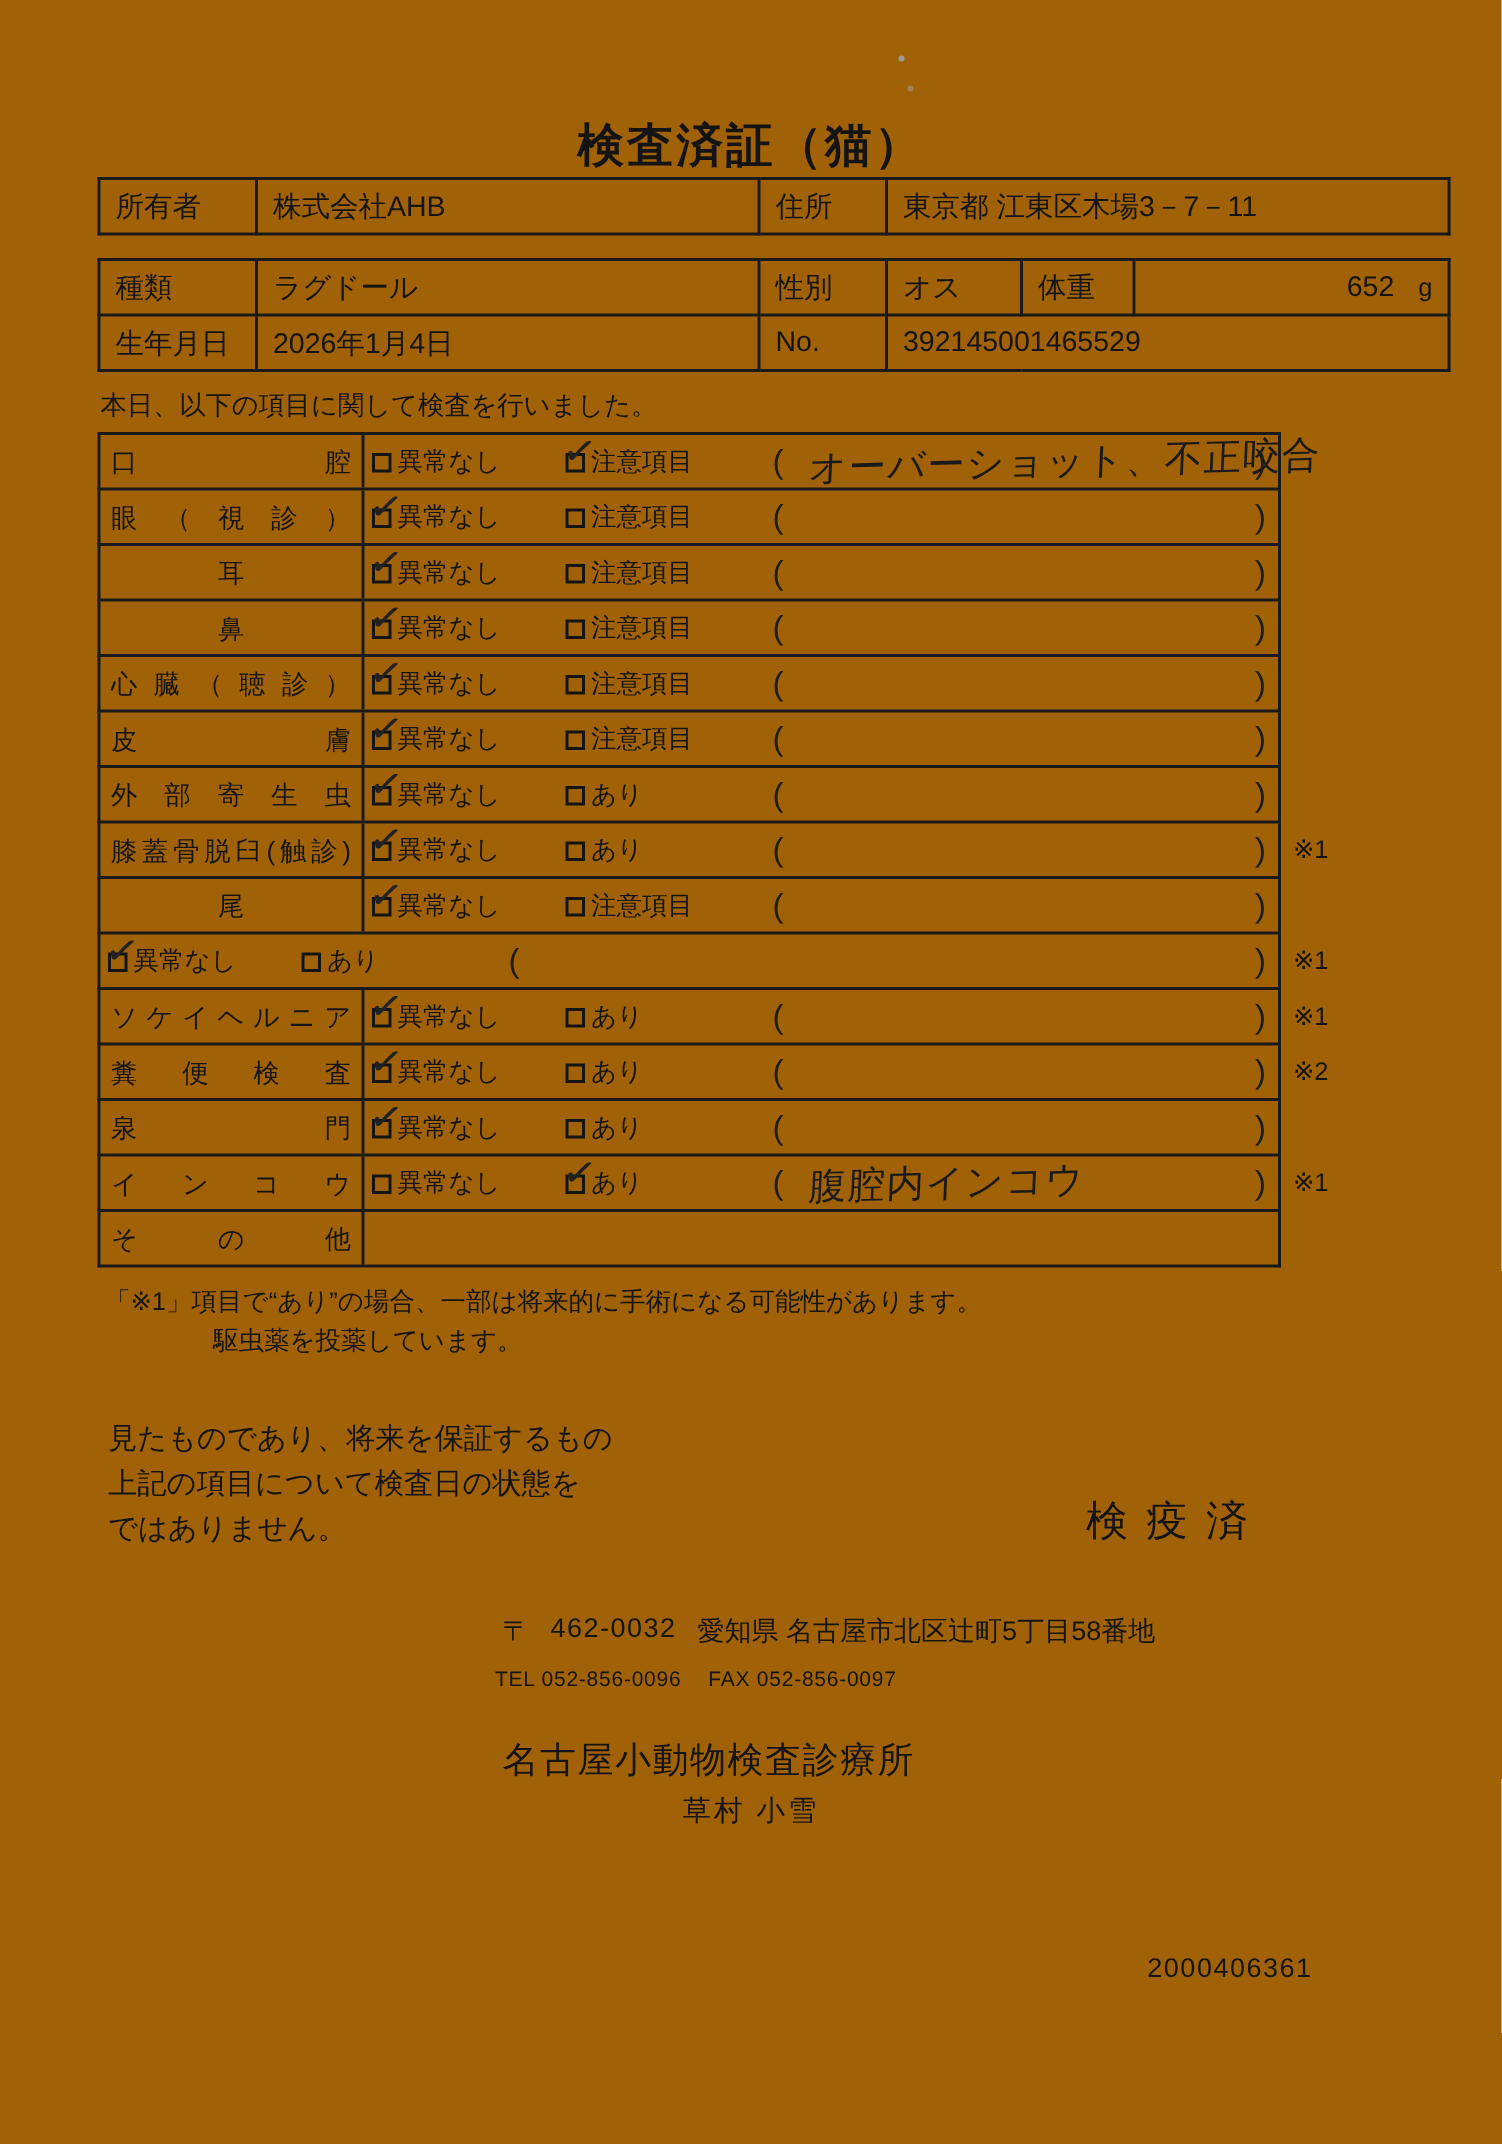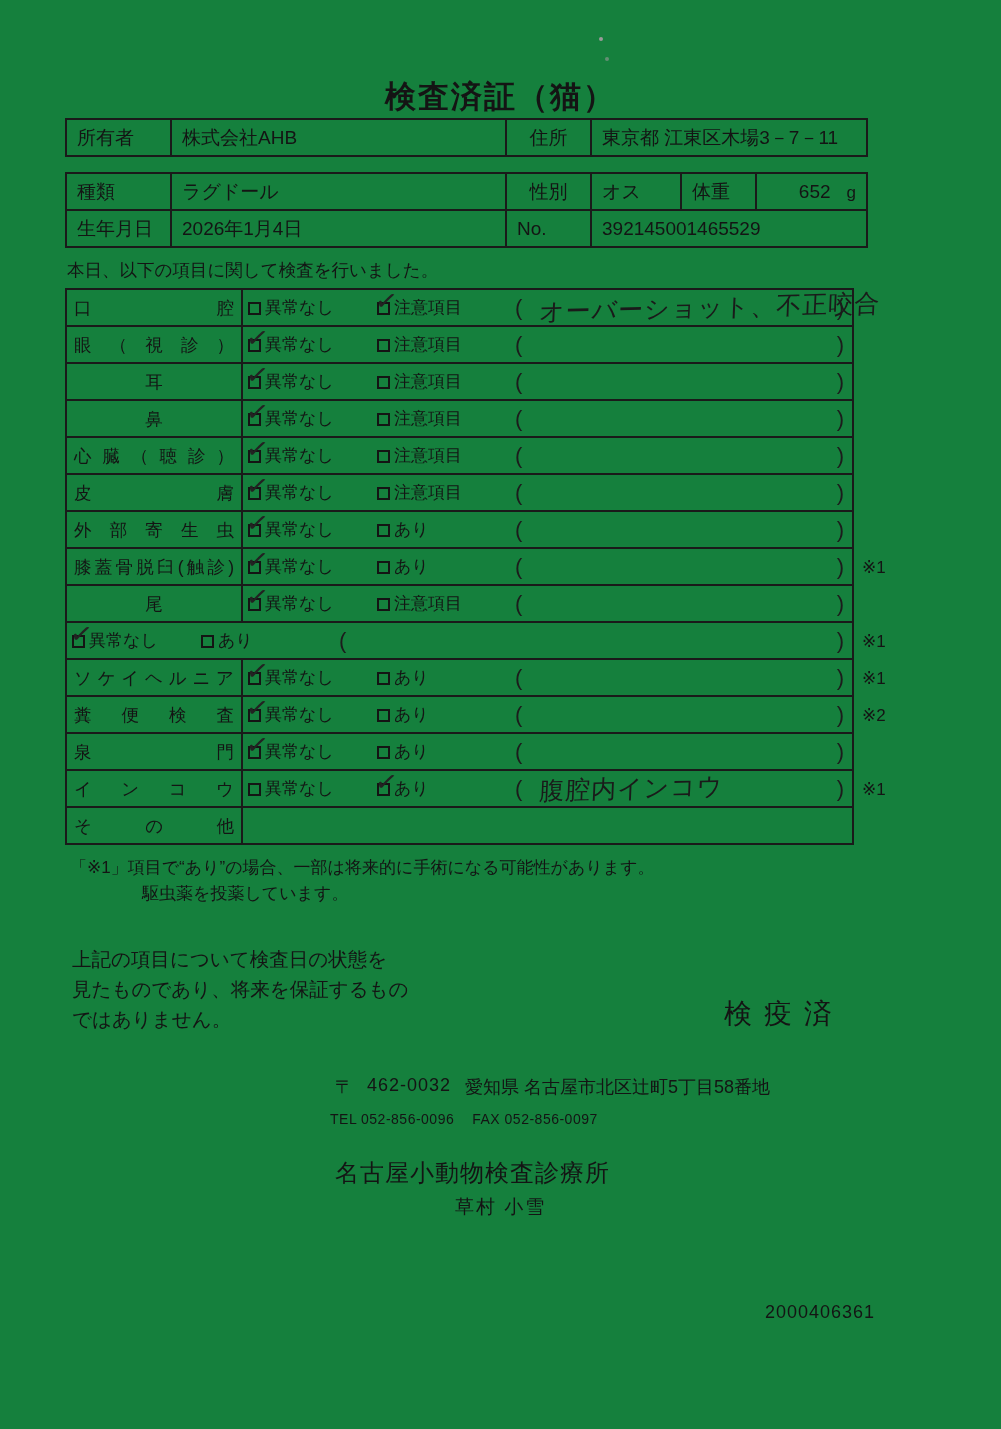--- a/index.html
+++ b/index.html
@@ -1,21 +1,21 @@
 <!DOCTYPE html>
 <html><head>
 <meta charset="utf-8">
 <style>
   * { margin:0; padding:0; box-sizing:border-box; }
   html,body { background:#e8e8e8; }
   .page {
     position:relative;
     width:1001px; height:1429px;
     margin:0 auto;
-    background:#15803d;
+    background:#a16207;
     color:#141414;
     font-family:"Liberation Sans","DejaVu Sans",sans-serif;
     overflow:hidden;
   }
   .dot { position:absolute; width:4px; height:4px; border-radius:50%; background:#9a9a9a; }
   .dot1 { left:599px; top:37px; }
   .dot2 { left:605px; top:57px; opacity:.6; }
 
   .title {
     padding-top:76px;
@@ -27,35 +27,35 @@
 
   .date-line {
     display:flex; justify-content:space-between;
     width:365px; margin:20px 61px 8px auto;
     font-size:19px;
   }
 
   table.tbl {
     border-collapse:collapse;
     table-layout:fixed;
-    width:803px;
+    width:902px;
     margin-left:65px;
   }
   table.tbl td {
     border:2px solid #1a1a1a;
     height:37px;
     font-size:19px;
     padding:0 10px;
     vertical-align:middle;
     white-space:nowrap;
     overflow:hidden;
   }
   .w-lab  { width:105px; }
   .w-val  { width:335px; }
-  .w-lab2 { width:85px;text-align:center;  }
+  .w-lab2 { width:85px;  }
   .w-sex  { width:90px;  }
   .w-wt   { width:75px;  }
   table.owner { margin-bottom:15px; }
   .wt-cell { text-align:right; padding-right:14px; }
   .wt-cell .unit { display:inline-block; margin-left:16px; font-size:17px; }
 
   .intro { margin:10px 0 6px 67px; font-size:17.5px; }
 
   
   .c-table { width:789px; margin-left:65px; border-top:2px solid #1a1a1a; }
@@ -469,22 +469,22 @@
       </div>
     </div>
 
   <div class="footnotes">
     <p>「※1」項目で“あり”の場合、一部は将来的に手術になる可能性があります。</p>
     <p class="indent">駆虫薬を投薬しています。</p>
   </div>
 
   <div class="bottom-row">
     <div class="disclaimer">
+      <p>見たものであり、将来を保証するもの</p>
       <p>上記の項目について検査日の状態を</p>
-      <p>見たものであり、将来を保証するもの</p>
       <p>ではありません。</p>
     </div>
     <div class="stamp">検疫済</div>
   </div>
 
   <div class="addr">
     <span>〒</span>
     <span class="code">462-0032</span>
     <span>愛知県 名古屋市北区辻町5丁目58番地</span>
   </div>

